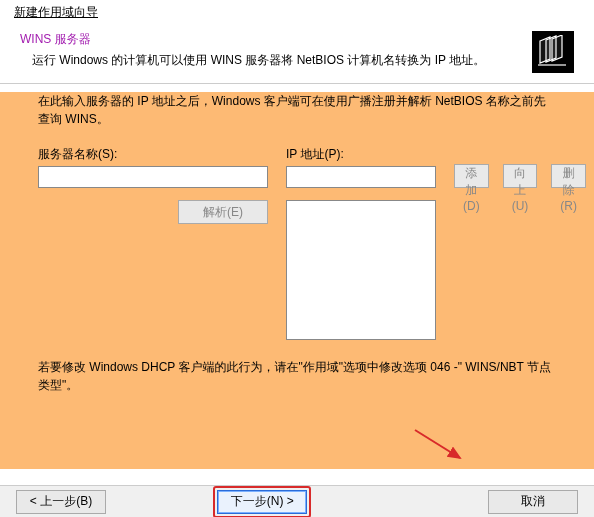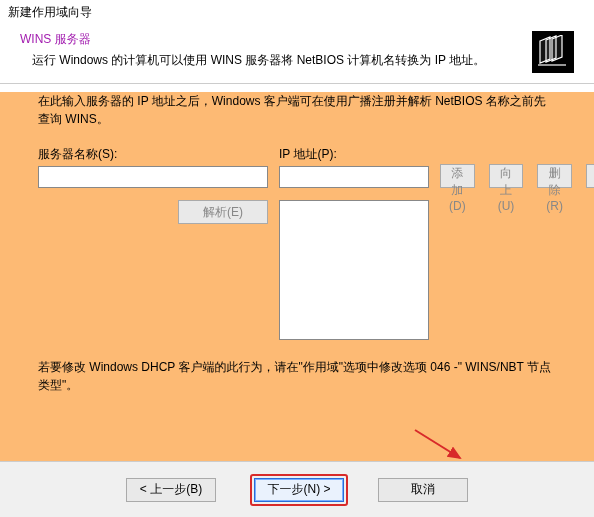--- a/index.html
+++ b/index.html
@@ -7,23 +7,24 @@
     margin: 0;
     font-family: "Microsoft YaHei", "SimSun", Tahoma, sans-serif;
     font-size: 12px;
     background: #fff;
     width: 594px;
     height: 517px;
     overflow: hidden;
     position: relative;
   }
   .titlebar {
-    padding: 4px 8px;
+    padding: 4px 14px;
     font-size: 12px;
     color: #000;
+    text-decoration: underline;
   }
   .header-section {
     padding: 6px 20px 14px 20px;
     position: relative;
     border-bottom: 1px solid #ccc;
   }
   .header-title {
     font-weight: normal;
     color: #a21caf;
     margin-bottom: 4px;
@@ -46,21 +47,21 @@
   .header-icon svg { display: block; }
   .body-section {
     padding: 0 38px 10px 38px;
     background: #fdba74;
     position: absolute;
     top: 92px;
     bottom: 48px;
     left: 0; right: 0;
   }
   .intro-text { margin-bottom: 18px; line-height: 1.5; }
-  .form-row { display: flex; gap: 11px; margin-top: 12px; }
+  .form-row { display: flex; gap: 18px; margin-top: 12px; }
   .col-left { width: 230px; }
   .col-mid { width: 150px; }
   .col-right { width: 98px; display:flex; flex-direction:row; gap:14px; padding-top:18px;}
   .field-label { margin-bottom: 3px; }
   .text-input {
     width: 100%;
     height: 22px;
     border: 1px solid #888;
     background: #fff;
     padding: 2px 4px;
@@ -86,24 +87,24 @@
     color: #888;
     cursor: default;
   }
   .resolve-row { text-align: right; margin-top: 12px; }
   .resolve-btn { width: 90px; }
   .side-btn { width: 98px; }
   .note-text { margin-top: 18px; line-height: 1.5; }
   .footer {
     position: absolute;
     bottom: 0; left: 0; right: 0;
-    height: 56px;
+    height: 32px;
     border-top: 1px solid #ccc;
     display: flex;
-    justify-content: center;
+    justify-content: space-between;
     align-items: center;
     gap: 6px;
     padding: 0 16px;
     background: #f0f0f0;
   }
   .footer .btn { width: 90px; }
   .footer-gap { width: 18px; }
   .next-highlight {
     display: inline-block;
     border: 2px solid #d82a2a;

